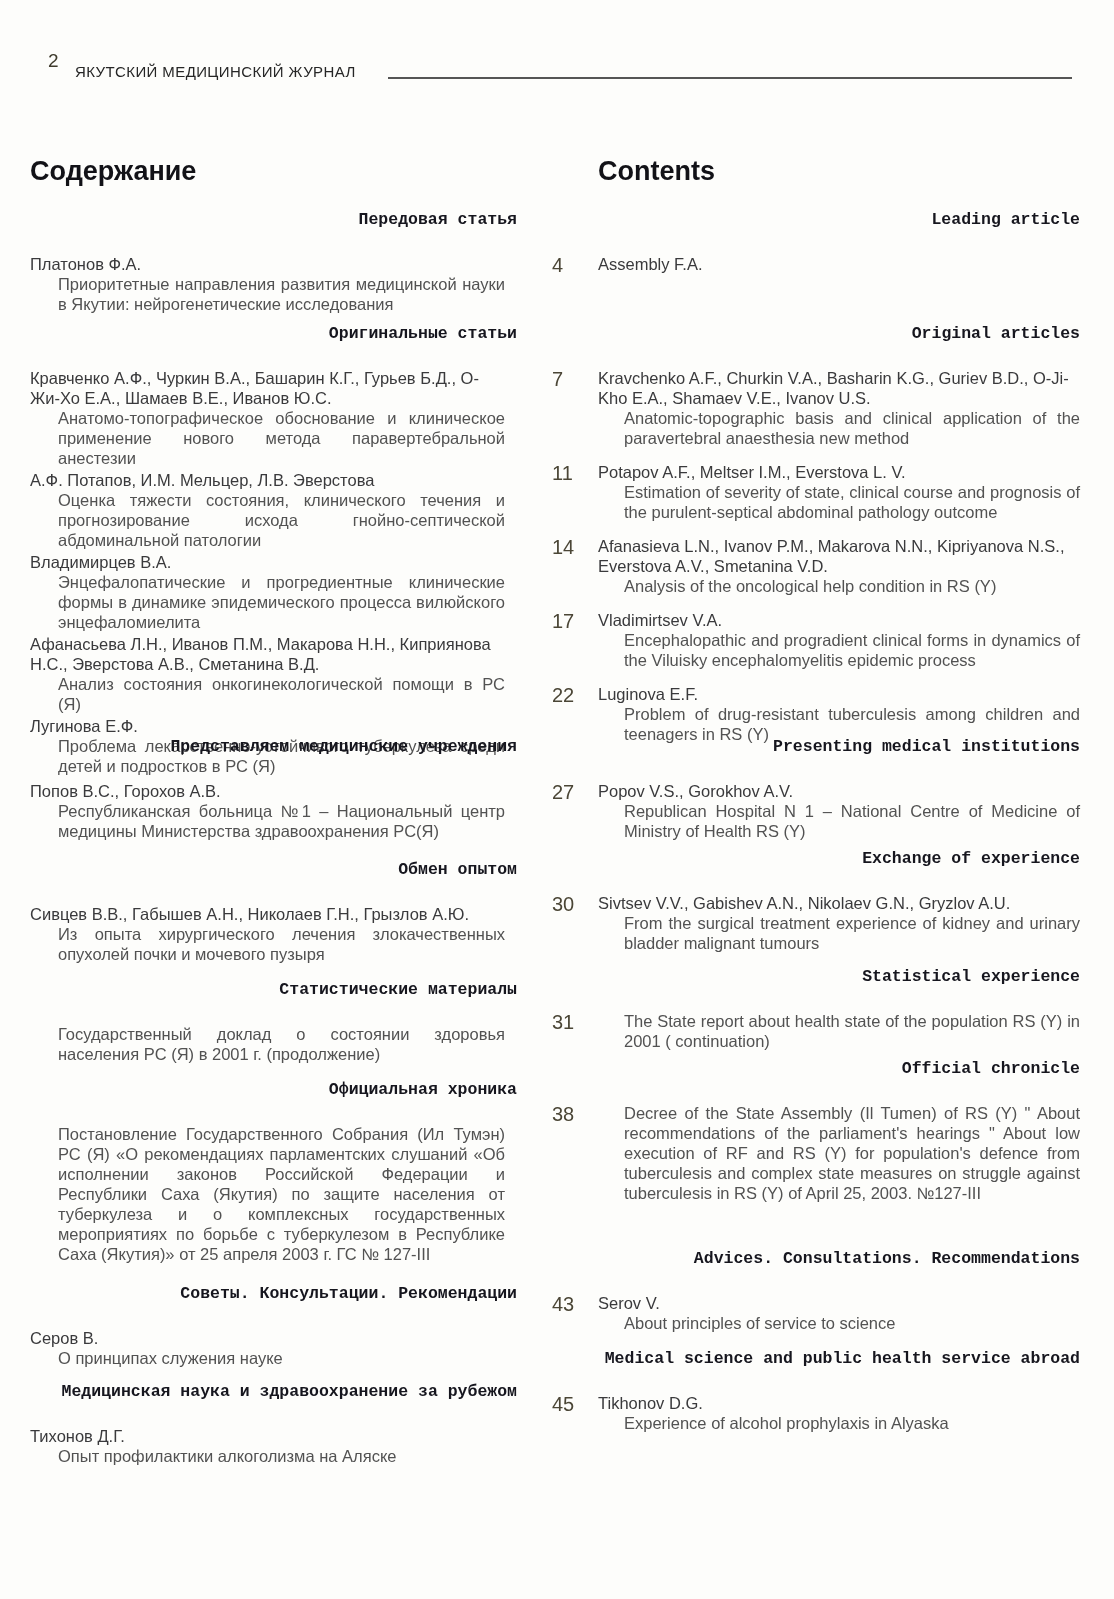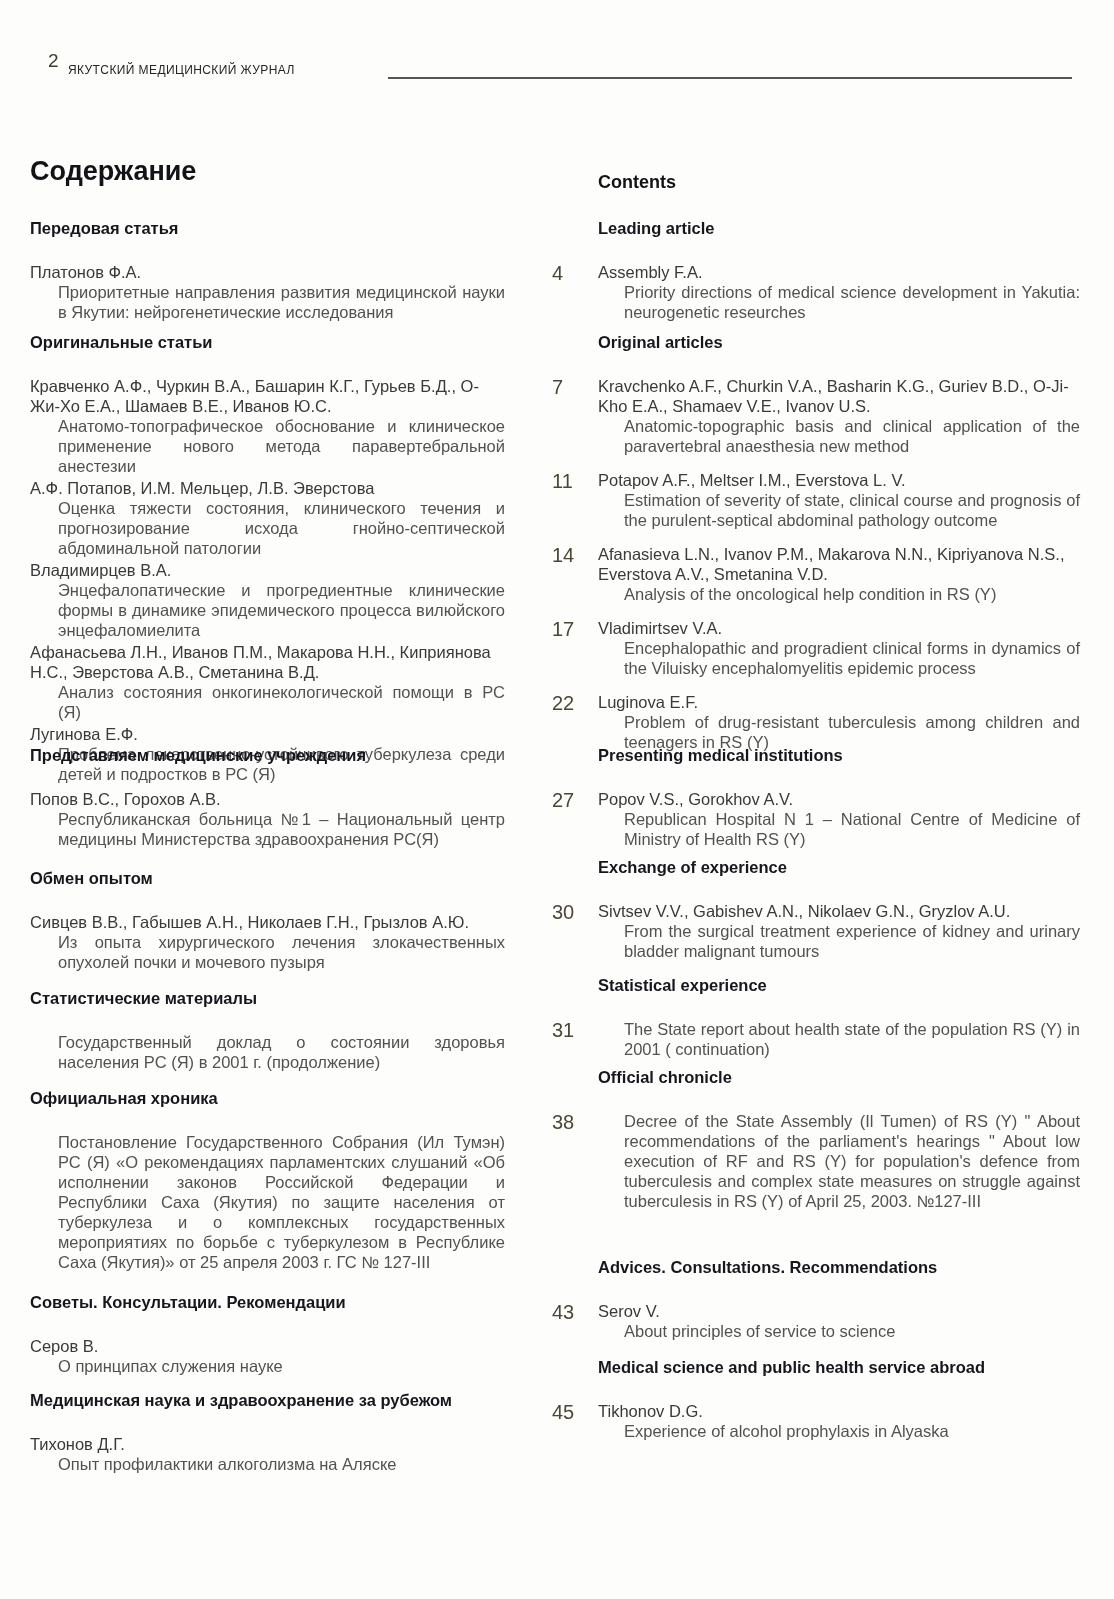--- a/index.html
+++ b/index.html
@@ -7,32 +7,32 @@
     position:relative;
     width:1114px;height:1599px;
     margin:0 auto;
     background:#fdfdfb;
     font-family:"Liberation Sans", sans-serif;
     color:#4c4c4c;
     overflow:hidden;
   }
   
   .pnum{position:absolute;left:48px;top:50px;font-size:19px;line-height:22px;color:#3f3b2d;}
-  .jtitle{position:absolute;left:68px;top:63px;font-size:12px;letter-spacing:.4px;color:#262626;white-space:nowrap;}
+  .jtitle{position:absolute;left:75px;top:63px;font-size:15px;letter-spacing:.4px;color:#262626;white-space:nowrap;}
   .rule{position:absolute;left:388px;top:77px;width:684px;border-top:2px solid #555;}
   
   .col{position:absolute;top:0;height:100%;}
   .col-left{left:30px;width:487px;}
   .col-right{left:552px;width:528px;}
   .col-title{position:absolute;top:156px;left:0;width:100%;font-weight:bold;color:#121217;margin:0;}
   .col-left .col-title{font-size:27px;}
-  .col-right .col-title{font-size:18px;padding-left:46px;box-sizing:border-box;margin-top:16px;}
+  .col-right .col-title{font-size:27px;padding-left:46px;box-sizing:border-box;}
   
   .sec{position:absolute;left:0;width:100%;}
-  .sec-h{font-size:16.5px;line-height:20px;font-weight:bold;text-align:left;color:#16161e;margin:12px 0 24px 0;}
+  .sec-h{font-size:16.5px;line-height:20px;font-weight:bold;text-align:right;color:#16161e;margin:4px 0 24px 0;font-family:Liberation Mono, monospace;}
   .col-right .sec-h{padding-left:46px;}
   
   .ls0{top:206px}.ls1{top:320px}.ls2{top:733px}.ls3{top:856px}
   .ls4{top:976px}.ls5{top:1076px}.ls6{top:1280px}.ls7{top:1378px}
   
   .rs0{top:206px}.rs1{top:320px}.rs2{top:733px}.rs3{top:845px}
   .rs4{top:963px}.rs5{top:1055px}.rs6{top:1245px}.rs7{top:1345px}
   
   .entry{font-size:16.5px;line-height:20px;margin:0 12px 2px 0;}
   .authors{color:#3a3a3c;}
@@ -136,21 +136,20 @@
 
   <div class="col col-right">
     <h1 class="col-title">Contents</h1>
 
     <div class="sec rs0">
       <h2 class="sec-h">Leading article</h2>
       <div class="entry">
         <div class="num">4</div>
         <div class="ebody">
           <div class="authors">Assembly F.A.</div>
-          <div class="title">Priority directions of medical science development in Yakutia: neurogenetic reseurches</div>
         </div>
       </div>
     </div>
 
     <div class="sec rs1">
       <h2 class="sec-h">Original articles</h2>
       <div class="entry">
         <div class="num">7</div>
         <div class="ebody">
           <div class="authors">Kravchenko A.F., Churkin V.A., Basharin K.G., Guriev B.D., O-Ji-Kho E.A., Shamaev V.E., Ivanov U.S.</div>

